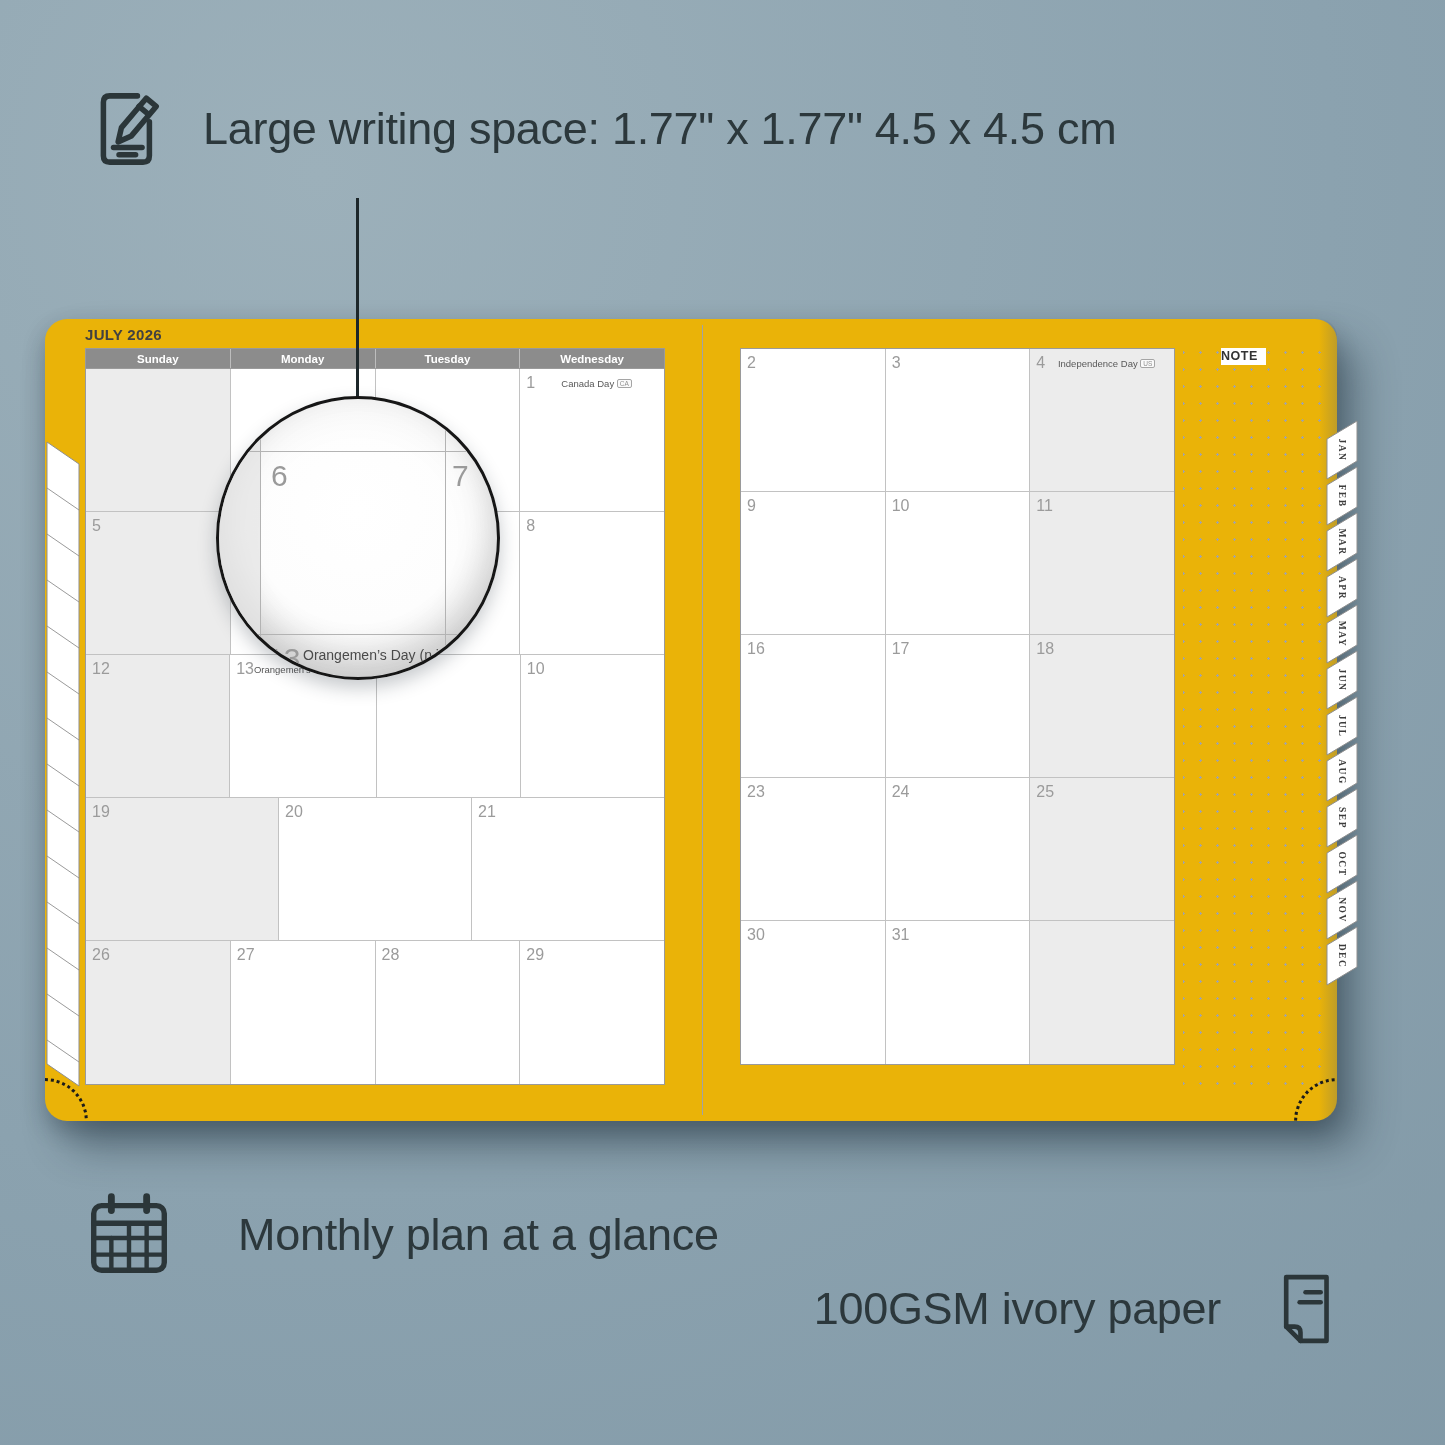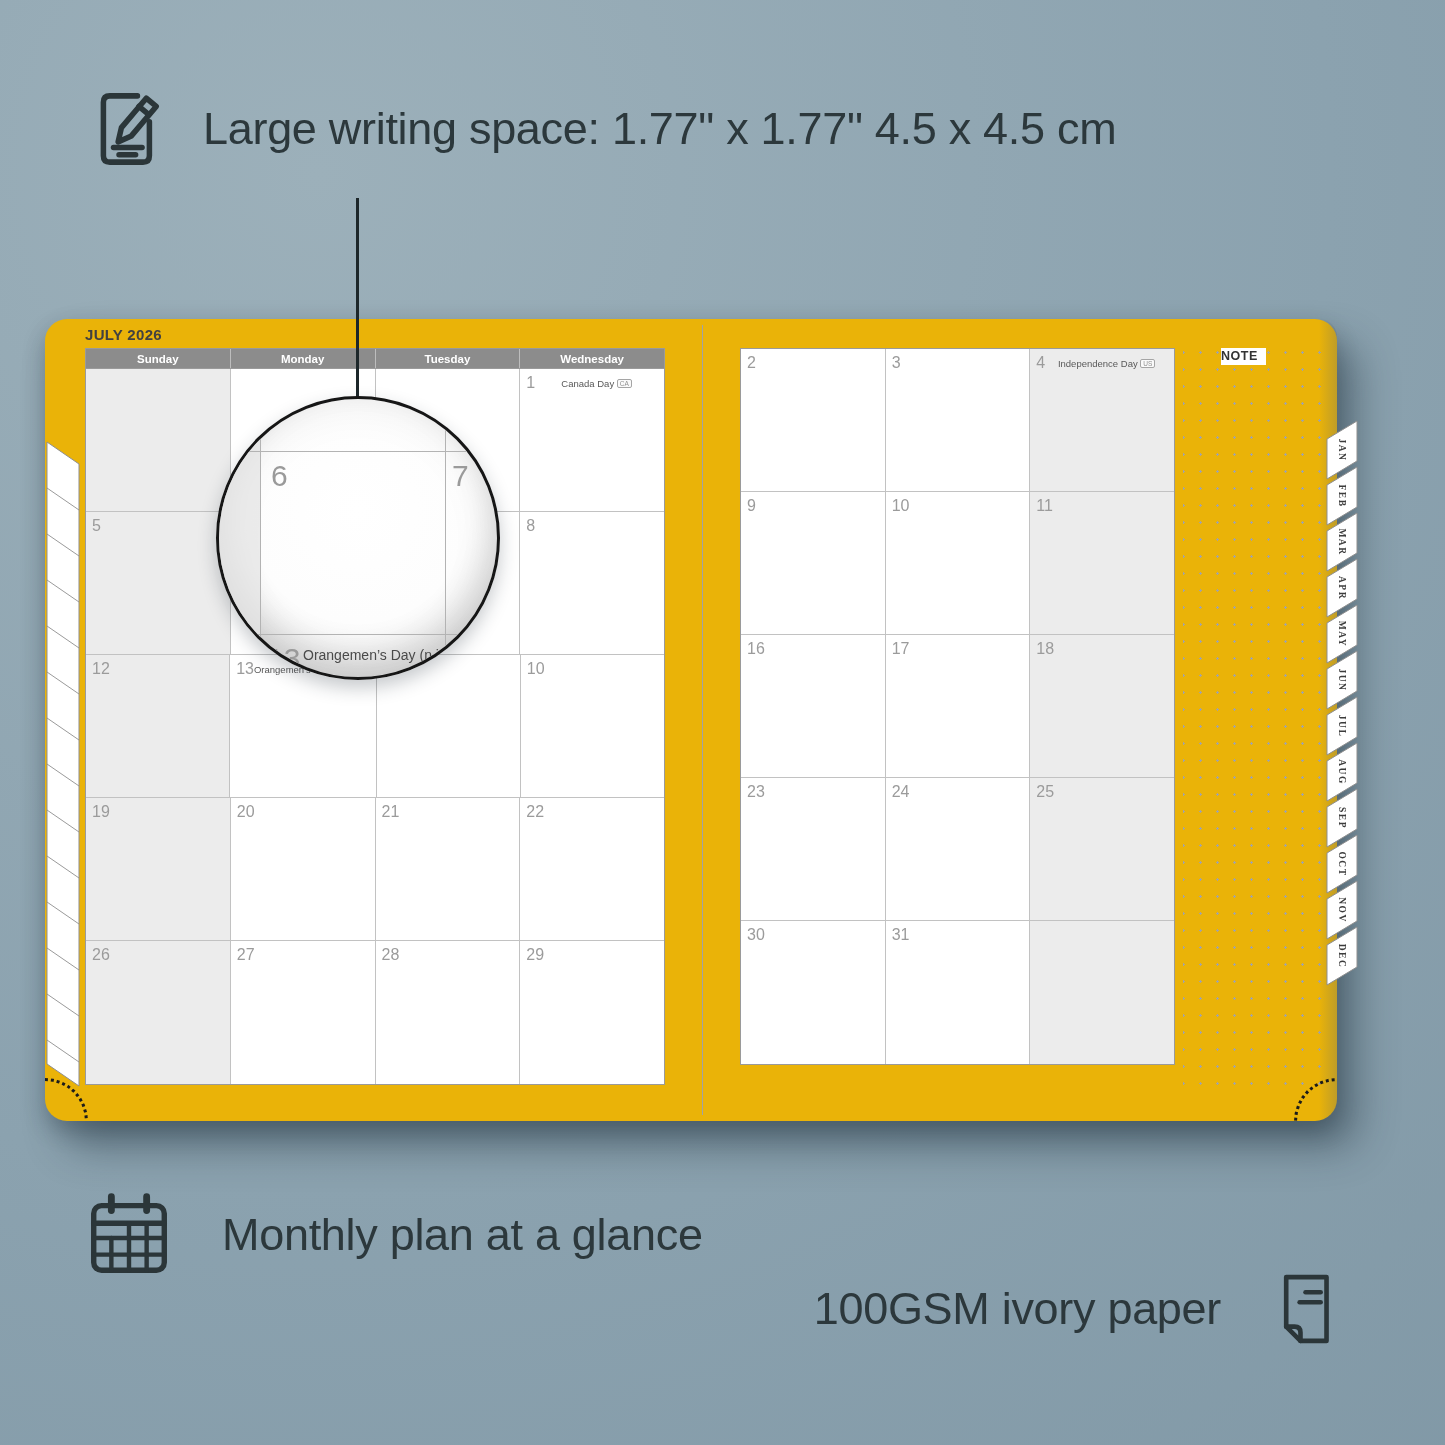--- a/index.html
+++ b/index.html
@@ -10,21 +10,21 @@
     position: relative;
     overflow: hidden;
     color: #2c383c;
   }
   .stage { position:absolute; inset:0; }
 
   
   .feature { position:absolute; display:flex; align-items:center; }
   .feature .label { font-size:45px; letter-spacing:-0.3px; color:#2c383c; white-space:nowrap; }
   .feat-top   { left:85px;  top:78px;  gap:26px; }
-  .feat-month { left:80px;  top:1182px; gap:44px; }
+  .feat-month { left:80px;  top:1182px; gap:60px; }
   .feat-paper { right:100px; top:1262px; gap:40px; }
   .icon-svg { flex:0 0 auto; }
 
   
   .connector { position:absolute; left:356px; top:198px; width:2.5px; height:202px; background:#1d272a; z-index:4; }
   .magnifier {
     position:absolute; left:216px; top:396px; width:284px; height:284px;
     border-radius:50%; border:3px solid #161616; overflow:hidden; z-index:5;
     background: radial-gradient(circle at 50% 40%, #ffffff 0%, #fdfdfd 52%, #f0f0f0 80%, #e0e0e0 100%);
     box-shadow: inset 0 -20px 34px rgba(0,0,0,.13), inset 0 0 48px rgba(0,0,0,.07), 0 8px 18px rgba(30,45,55,.25);
@@ -151,23 +151,20 @@
           </div>
           <div class="cal-row">
             <div class="cal-cell weekend">
               <span class="day-num">19</span>
             </div>
             <div class="cal-cell">
               <span class="day-num">20</span>
             </div>
             <div class="cal-cell">
               <span class="day-num">21</span>
-            </div>
-            <div class="cal-cell">
-              <span class="day-num">22</span>
             </div>
           </div>
           <div class="cal-row">
             <div class="cal-cell weekend">
               <span class="day-num">26</span>
             </div>
             <div class="cal-cell">
               <span class="day-num">27</span>
             </div>
             <div class="cal-cell">

